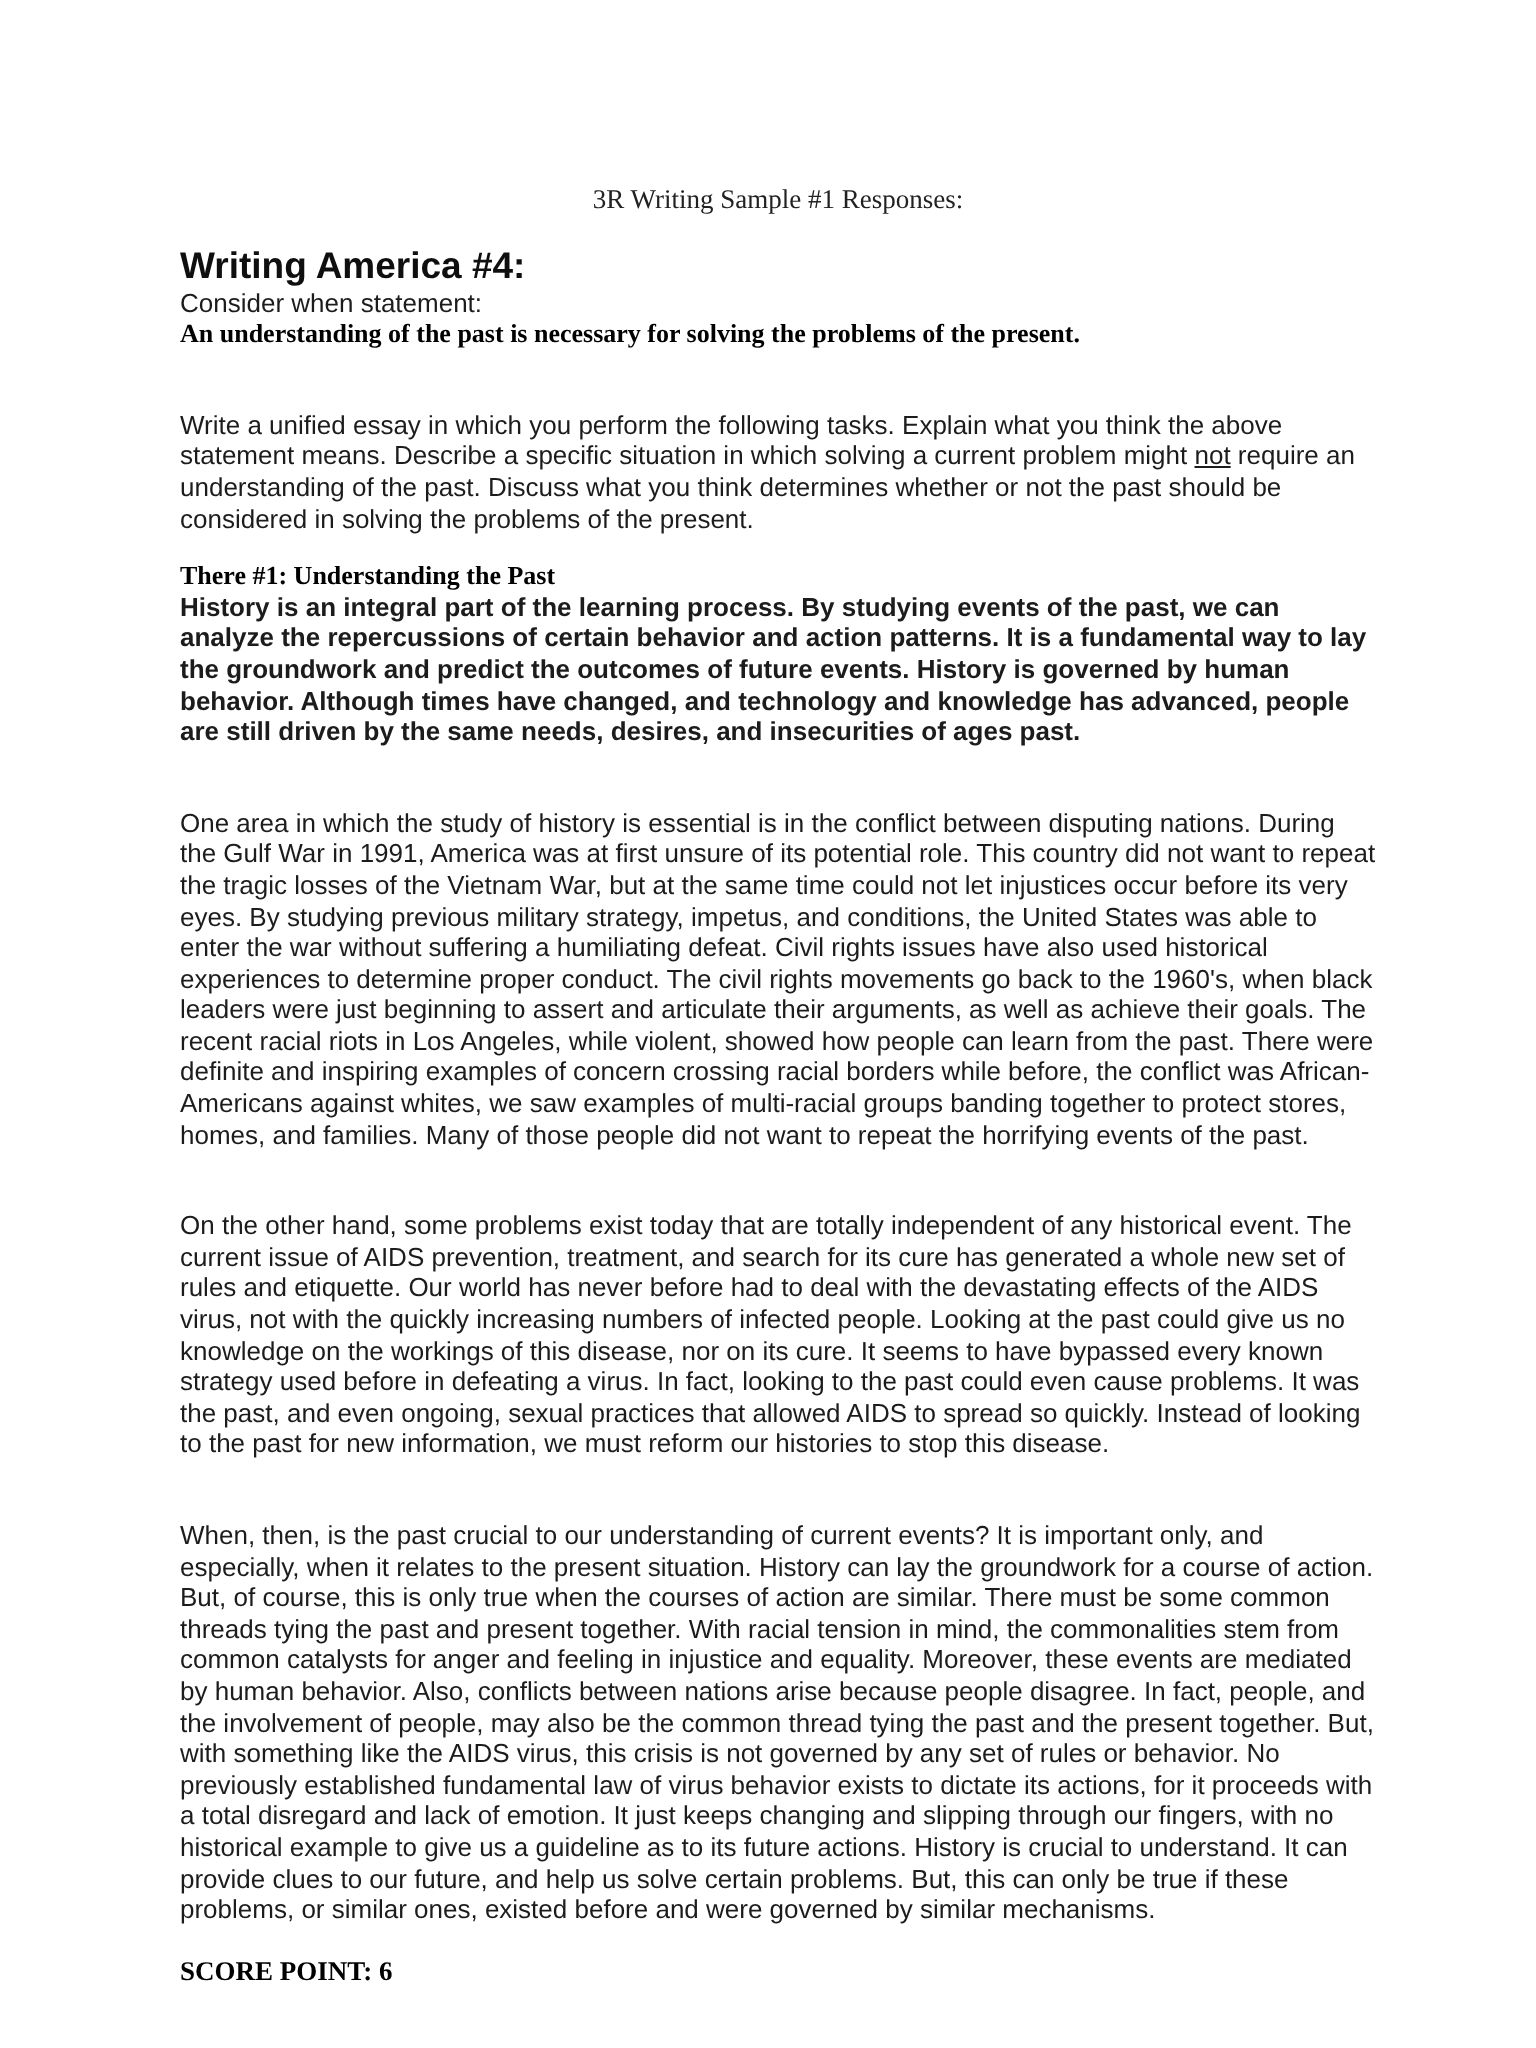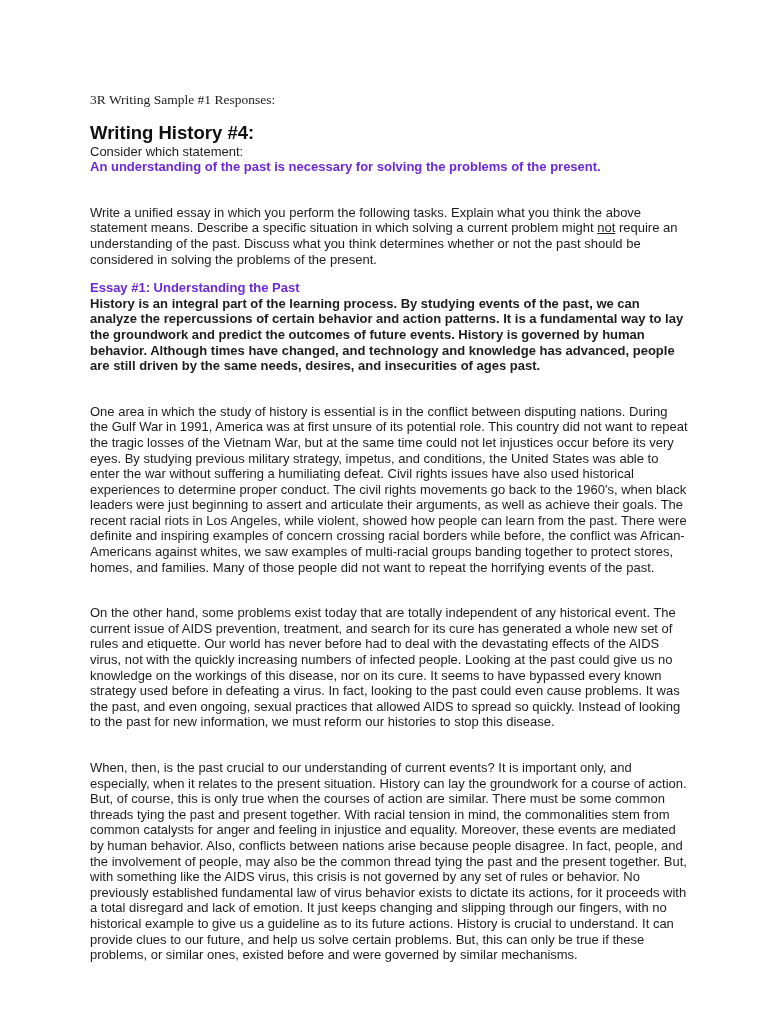--- a/index.html
+++ b/index.html
@@ -18,35 +18,37 @@
     font-family: "Liberation Sans", sans-serif;
     font-size: 13px;
     line-height: 15.6px;
     overflow: hidden;
   }
   .note {
     font-family: "Liberation Serif", serif;
     font-size: 13.5px;
     color: #222222;
     margin: 0;
+    text-align: center;
   }
   .title {
     font-family: "Liberation Sans", sans-serif;
     font-size: 18.5px;
     line-height: 21px;
     font-weight: bold;
     color: #0f0f0f;
     margin: 14px 0 1px 0;
   }
   .line {
     margin: 0;
   }
   .bold {
     font-weight: bold;
-    color: #6d28d9;
+    color: #000000;
+    font-family: Liberation Serif, serif;
   }
   .para {
     margin: 30px 0 0 0;
     text-align: left;
   }
   .tight {
     margin: 0;
     font-weight: bold;
   }
   .essay-block {
@@ -60,33 +62,34 @@
     text-decoration: underline;
   }
 </style>
 </head>
 <body>
 
 <div class="page">
 
   <p class="note">3R Writing Sample #1 Responses:</p>
 
-  <h1 class="title">Writing History #4:</h1>
+  <h1 class="title">Writing America #4:</h1>
 
-  <p class="line">Consider which statement:</p>
+  <p class="line">Consider when statement:</p>
 
   <p class="line bold">An understanding of the past is necessary for solving the problems of the present.</p>
 
   <p class="para"><span>Write a unified essay in which you perform the following tasks. Explain what you think the above statement means. Describe a specific situation in which solving a current problem might </span><span class="underline">not</span><span> require an understanding of the past. Discuss what you think determines whether or not the past should be considered in solving the problems of the present.</span></p>
 
   <div class="essay-block">
-    <p class="line bold">Essay #1: Understanding the Past</p>
+    <p class="line bold">There #1: Understanding the Past</p>
     <p class="para tight">History is an integral part of the learning process. By studying events of the past, we can analyze the repercussions of certain behavior and action patterns. It is a fundamental way to lay the groundwork and predict the outcomes of future events. History is governed by human behavior. Although times have changed, and technology and knowledge has advanced, people are still driven by the same needs, desires, and insecurities of ages past.</p>
   </div>
 
   <p class="para">One area in which the study of history is essential is in the conflict between disputing nations. During the Gulf War in 1991, America was at first unsure of its potential role. This country did not want to repeat the tragic losses of the Vietnam War, but at the same time could not let injustices occur before its very eyes. By studying previous military strategy, impetus, and conditions, the United States was able to enter the war without suffering a humiliating defeat. Civil rights issues have also used historical experiences to determine proper conduct. The civil rights movements go back to the 1960's, when black leaders were just beginning to assert and articulate their arguments, as well as achieve their goals. The recent racial riots in Los Angeles, while violent, showed how people can learn from the past. There were definite and inspiring examples of concern crossing racial borders while before, the conflict was African-Americans against whites, we saw examples of multi-racial groups banding together to protect stores, homes, and families. Many of those people did not want to repeat the horrifying events of the past.</p>
 
   <p class="para">On the other hand, some problems exist today that are totally independent of any historical event. The current issue of AIDS prevention, treatment, and search for its cure has generated a whole new set of rules and etiquette. Our world has never before had to deal with the devastating effects of the AIDS virus, not with the quickly increasing numbers of infected people. Looking at the past could give us no knowledge on the workings of this disease, nor on its cure. It seems to have bypassed every known strategy used before in defeating a virus. In fact, looking to the past could even cause problems. It was the past, and even ongoing, sexual practices that allowed AIDS to spread so quickly. Instead of looking to the past for new information, we must reform our histories to stop this disease.</p>
 
   <p class="para">When, then, is the past crucial to our understanding of current events? It is important only, and especially, when it relates to the present situation. History can lay the groundwork for a course of action. But, of course, this is only true when the courses of action are similar. There must be some common threads tying the past and present together. With racial tension in mind, the commonalities stem from common catalysts for anger and feeling in injustice and equality. Moreover, these events are mediated by human behavior. Also, conflicts between nations arise because people disagree. In fact, people, and the involvement of people, may also be the common thread tying the past and the present together. But, with something like the AIDS virus, this crisis is not governed by any set of rules or behavior. No previously established fundamental law of virus behavior exists to dictate its actions, for it proceeds with a total disregard and lack of emotion. It just keeps changing and slipping through our fingers, with no historical example to give us a guideline as to its future actions. History is crucial to understand. It can provide clues to our future, and help us solve certain problems. But, this can only be true if these problems, or similar ones, existed before and were governed by similar mechanisms.</p>
 
+  <p class="line bold score">SCORE POINT: 6</p>
 
 </div>
 
 </body></html>

